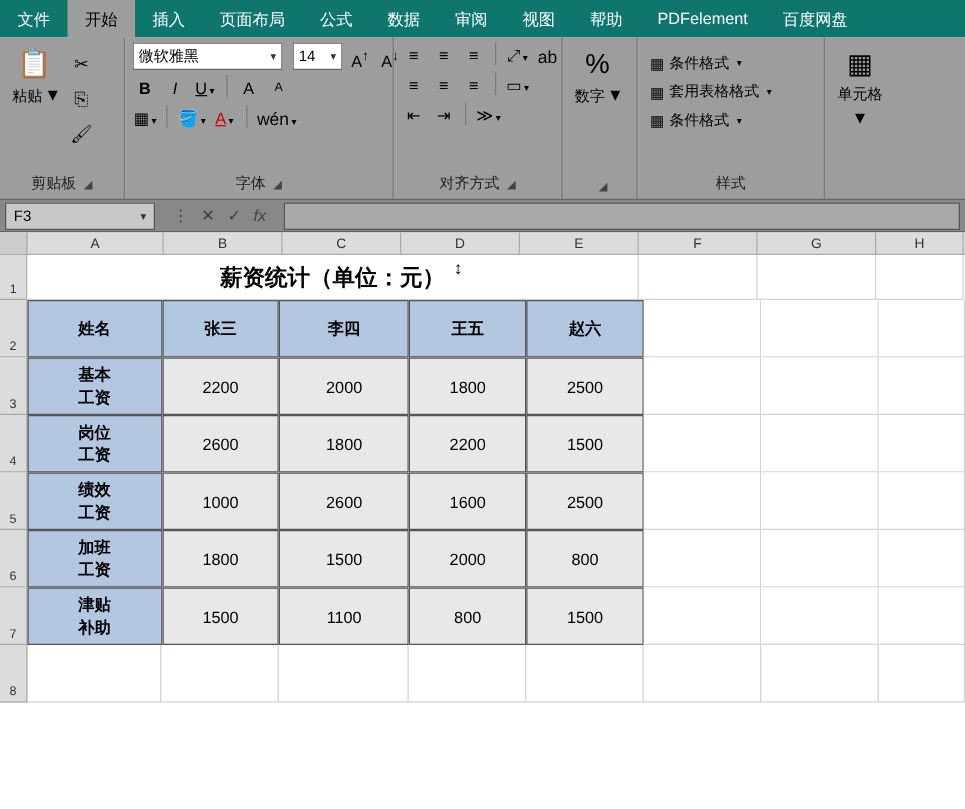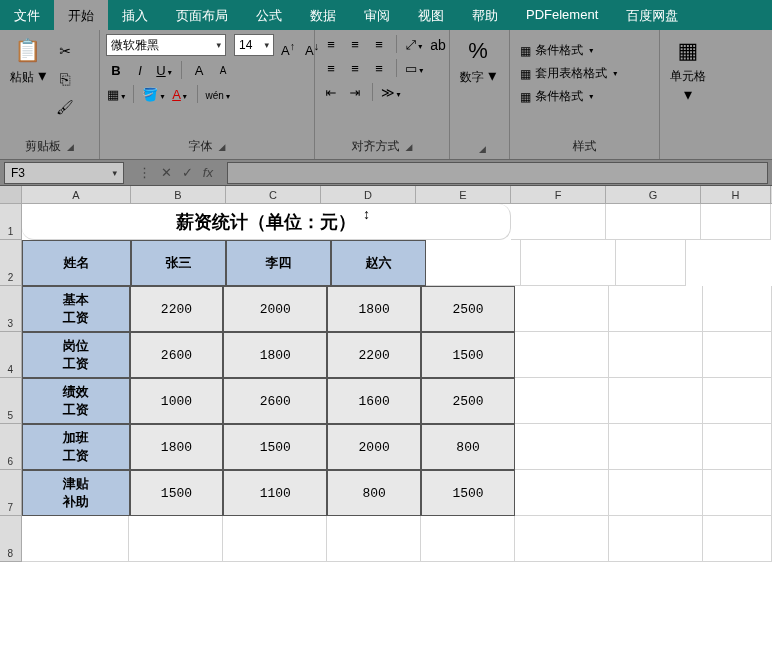--- a/index.html
+++ b/index.html
@@ -21,21 +21,21 @@
 .btn-large .icon { font-size: 22px; display: block; margin-bottom: 2px; }
 .btn-large .lbl { font-size: 12px; }
 .btn-col { display: flex; flex-direction: column; gap: 6px; margin-left: 4px; justify-content: flex-start; padding-top: 6px;}
 .btn-small { width: 22px; height: 22px; text-align: center; line-height: 22px; cursor: pointer; font-size: 14px; }
 
 .font-combo { background: #fff; border: 1px solid #666; height: 22px; font-size: 12px; padding: 2px 4px; display: inline-flex; align-items: center; justify-content: space-between; }
 .font-name { width: 120px; }
 .font-size { width: 40px; margin-left: 4px; }
 .combo-arrow { font-size: 9px; color: #333; }
 
-.row { display: flex; gap: 4px; margin-bottom: 4px; align-items: center; }
+.row { display: flex; gap: 4px; margin-bottom: 4px; }
 .ribtn { min-width: 20px; height: 20px; text-align: center; line-height: 20px; cursor: pointer; font-size: 13px; border: 1px solid transparent; }
 .sep { width: 1px; height: 18px; background: #7a7a7a; margin: 0 3px; }
 .ribtn .dd { font-size: 8px; margin-left: 2px; }
 
 .style-item { display: flex; align-items: center; gap: 4px; font-size: 12px; cursor: pointer; margin-bottom: 6px; padding: 0 4px;}
 .style-item .dd { font-size: 8px; margin-left: 2px; }
 
 
 .formulabar { background: #888; height: 26px; display: flex; align-items: center; border-bottom: 1px solid #555; }
 .namebox { background: #c8c8c8; border: 1px solid #555; width: 120px; height: 22px; margin-left: 4px; padding: 2px 6px; font-size: 12px; display: flex; justify-content: space-between; align-items: center;}
@@ -56,23 +56,23 @@
 .rows { }
 .grow { display: flex; }
 .rowh { width: 22px; background: #dcdcdc; border-right: 1px solid #aaa; border-bottom: 1px solid #aaa; font-size: 10px; color: #333; display: flex; align-items: flex-end; justify-content: center; padding-bottom: 2px;}
 .cell { border-right: 1px solid #d4d4d4; border-bottom: 1px solid #d4d4d4; display: flex; align-items: center; justify-content: center; font-size: 13px; }
 .cA{width:109px}.cB{width:95px}.cC{width:105px}.cD{width:95px}.cE{width:95px}.cF{width:95px}.cG{width:95px}.cH{width:70px}
 
 .r1 { height: 36px; }
 .rdata { height: 46px; }
 .r8 { height: 46px; }
 
-.title-cell { width: 489px; font-weight: bold; font-size: 18px; background: #fff; border-radius: 12px; }
-
-.tbl .cell { border: 1px solid #555; background: #e8e8e8; font-family: Liberation Mono, monospace; }
+.title-cell { width: 489px; font-weight: bold; font-size: 18px; background: #fff; }
+
+.tbl .cell { border: 1px solid #555; background: #e8e8e8; }
 .tbl .hdr { background: #b4c7e0; font-weight: bold; }
 </style>
 </head>
 <body>
 
 <div class="menubar">
   <div class="menu-item">文件</div>
   <div class="menu-item active">开始</div>
   <div class="menu-item">插入</div>
   <div class="menu-item">页面布局</div>
@@ -124,21 +124,21 @@
         <div class="sep"></div>
         <div class="ribtn">A</div>
         <div class="ribtn" style="font-size:10px">A</div>
       </div>
       <div class="row">
         <div class="ribtn">▦<span class="dd">▾</span></div>
         <div class="sep"></div>
         <div class="ribtn"><span>🪣</span><span class="dd">▾</span></div>
         <div class="ribtn"><span style="color:#c00;text-decoration:underline">A</span><span class="dd">▾</span></div>
         <div class="sep"></div>
-        <div class="ribtn"><span style="font-size:10px">wén</span><span class="dd">▾</span></div>
+        <div class="ribtn"><span style="font-size:14px">wén</span><span class="dd">▾</span></div>
       </div>
     </div>
     <div class="ribbon-group-label"><span>字体</span><span class="dlauncher">◢</span></div>
   </div>
 
   <div class="ribbon-group" style="width:135px">
     <div class="ribbon-body" style="flex-direction:column">
       <div class="row">
         <div class="ribtn">≡</div>
         <div class="ribtn">≡</div>
@@ -243,20 +243,21 @@
       <div class="cell cF"></div>
       <div class="cell cG"></div>
       <div class="cell cH"></div>
     </div>
 
     <div class="grow rdata tbl">
       <div class="rowh">2</div>
       <div class="cell hdr cA">姓名</div>
       <div class="cell hdr cB">张三</div>
       <div class="cell hdr cC">李四</div>
+      <div class="cell hdr cD">王五</div>
       <div class="cell hdr cE">赵六</div>
       <div class="cell cF" style="border:none;border-right:1px solid #d4d4d4;border-bottom:1px solid #d4d4d4;background:#fff"></div>
       <div class="cell cG" style="border:none;border-right:1px solid #d4d4d4;border-bottom:1px solid #d4d4d4;background:#fff"></div>
       <div class="cell cH" style="border:none;border-right:1px solid #d4d4d4;border-bottom:1px solid #d4d4d4;background:#fff"></div>
     </div>
 
     <div id="data-rows">
         <div class="grow rdata tbl">
           <div class="rowh">3</div>
           <div class="cell hdr cA" style="white-space:pre-line">基本<br>工资</div>

